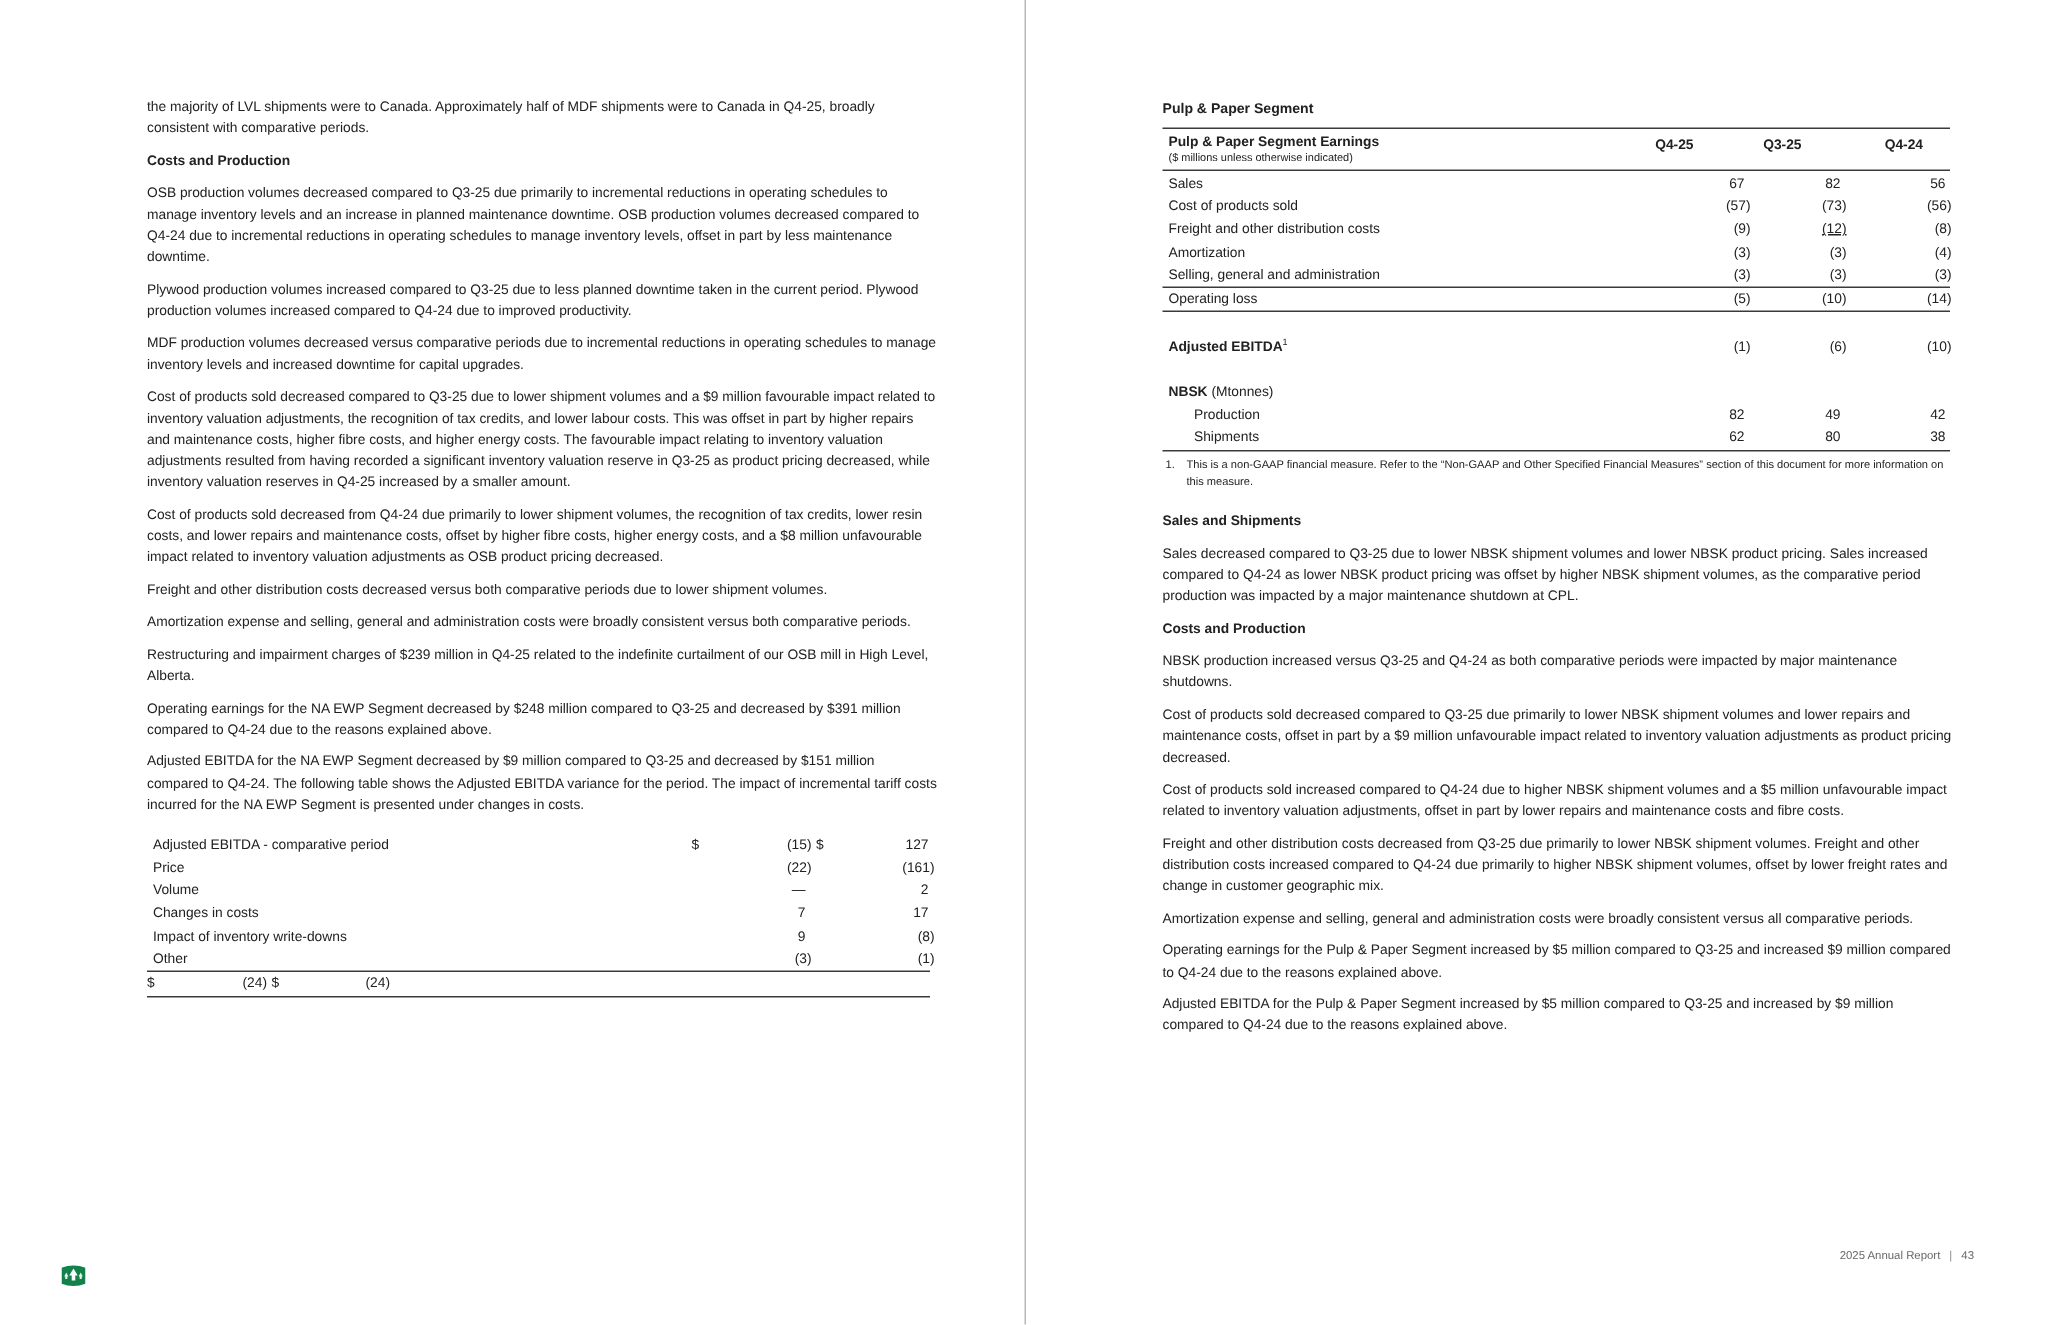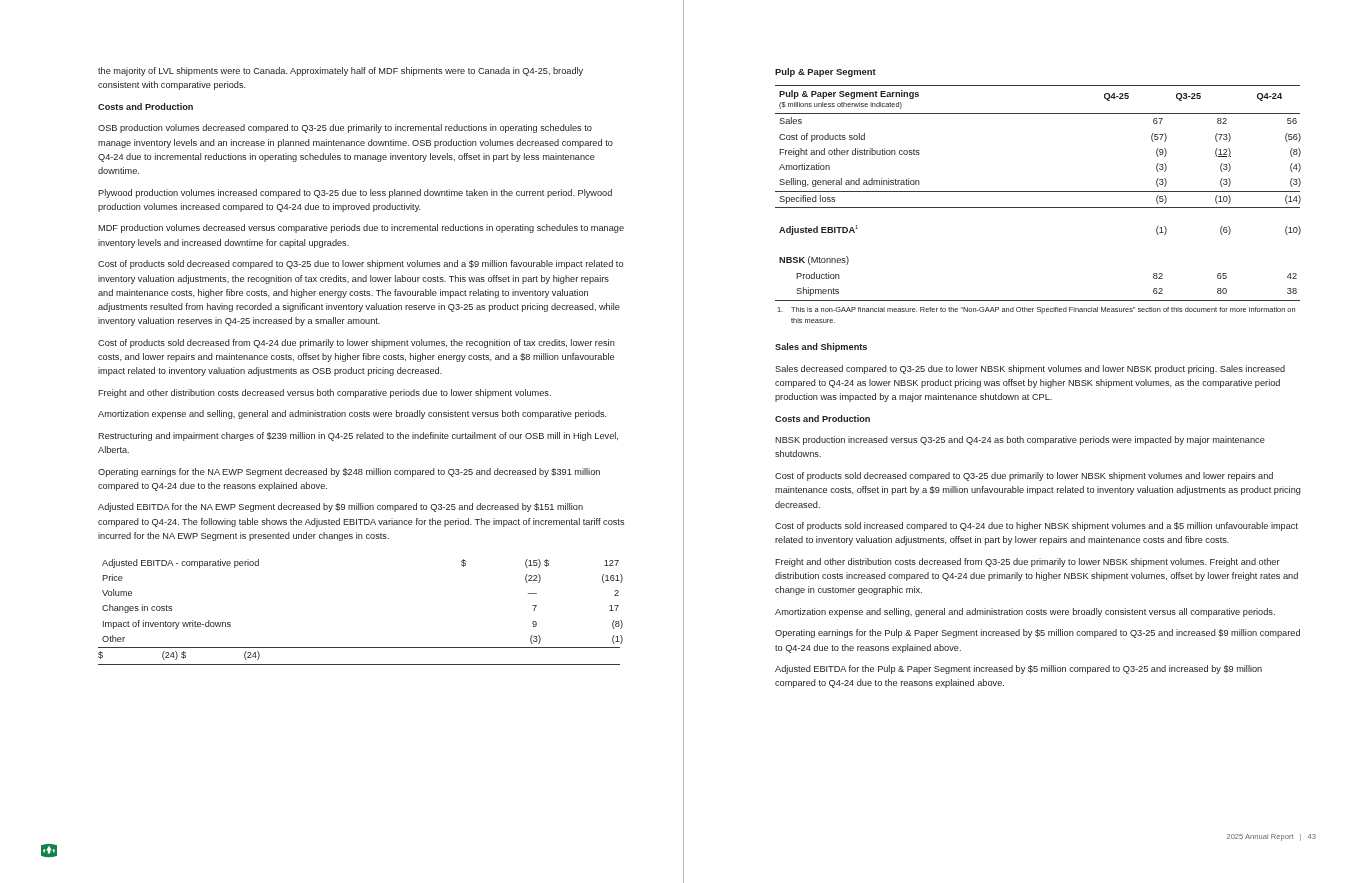--- a/index.html
+++ b/index.html
@@ -35,21 +35,21 @@
   
   .rtable{margin-top:5px;width:525px;}
   .rt-head{display:flex;border-top:1.2px solid #3a3a3a;border-bottom:1px solid #3a3a3a;padding:3px 3px 4px 0;}
   .rt-tb{flex:1;padding-left:4px;}
   .rt-title{font-weight:bold;line-height:11px;}
   .rt-sub{font-size:7.3px;line-height:9px;}
   .rt-h{font-weight:bold;width:64px;text-align:right;padding-right:8px;}
   .rt-h.h2{padding-right:11px;}
   .rt-h.h3{width:70px;padding-right:15px;}
   .rt-rows{border-bottom:1.4px solid #3a3a3a;padding-bottom:1px;}
-  .rrow{display:flex;height:15.3px;padding-right:3px;}
+  .rrow{display:flex;align-items:center;height:15.3px;padding-right:3px;}
   .rrow .rlbl{flex:1;padding-left:4px;}
   .rrow.indent .rlbl{padding-left:21px;}
   .rv{width:64px;display:flex;justify-content:flex-end;}
   .rv.c3{width:70px;}
   .rrow.loss{border-top:1px solid #3a3a3a;border-bottom:1px solid #3a3a3a;}
   .rrow.spacer{height:15px;}
   .rb{font-weight:bold;}
   sup{font-size:6px;line-height:0;vertical-align:super;}
   .fnote{display:flex;font-size:7.4px;line-height:10.4px;margin-top:4px;color:#222;}
   .fn-num{width:14px;padding-left:2px;}
@@ -268,21 +268,21 @@
           <div class="rv">
             <span class="num" style="margin-right: -4px;">(3)</span>
           </div>
           <div class="rv c3">
             <span class="num" style="margin-right: -4px;">(3)</span>
           </div>
         </div>
 
         <div class="rrow loss">
           <div class="rlbl">
-            <span class="rb"></span><span>Specified loss</span><sup></sup>
+            <span class="rb"></span><span>Operating loss</span><sup></sup>
           </div>
           <div class="rv">
             <span class="num" style="margin-right: -4px;">(5)</span>
           </div>
           <div class="rv">
             <span class="num" style="margin-right: -4px;">(10)</span>
           </div>
           <div class="rv c3">
             <span class="num" style="margin-right: -4px;">(14)</span>
           </div>
@@ -349,21 +349,21 @@
         </div>
 
         <div class="rrow indent">
           <div class="rlbl">
             <span class="rb"></span><span>Production</span><sup></sup>
           </div>
           <div class="rv">
             <span class="num">82</span>
           </div>
           <div class="rv">
-            <span class="num">65</span>
+            <span class="num">49</span>
           </div>
           <div class="rv c3">
             <span class="num">42</span>
           </div>
         </div>
 
         <div class="rrow indent">
           <div class="rlbl">
             <span class="rb"></span><span>Shipments</span><sup></sup>
           </div>

